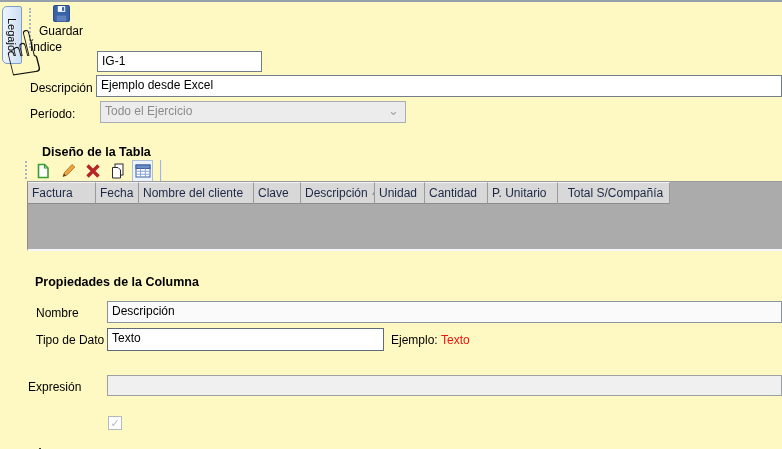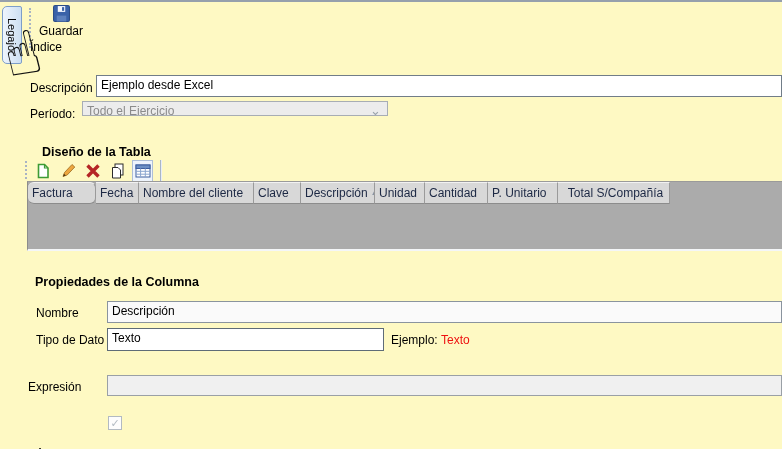--- a/index.html
+++ b/index.html
@@ -73,26 +73,27 @@
         <rect x="8.5" y="2" width="2" height="3.5" fill="#3a62a8"></rect>
         <rect x="3.5" y="10" width="9" height="5.5" fill="#5d81bd"></rect>
       </svg>
     </span>
     <span class="lbl">Guardar</span>
   </div>
 
   <div class="hand">☝</div>
 
   <div class="flabel" style="left:30px; top:38px;">Índice</div>
+  <div class="fbox" style="left:97px; top:49px; width:165px; height:21px;">IG-1</div>
 
   <div class="flabel" style="left:30px; top:79px;">Descripción</div>
   <div class="fbox" style="left:96px; top:73px; width:686px; height:22px;">Ejemplo desde Excel</div>
 
   <div class="flabel" style="left:30px; top:105px;">Período:</div>
-  <div class="fbox disabled" style="left:82px; top:99px; width:306px; height:15px;">
+  <div class="fbox disabled" style="left:100px; top:99px; width:306px; height:22px;">
     <span>Todo el Ejercicio</span>
     <span class="combo-arrow">⌄</span>
   </div>
 
   <div class="heading" style="left:42px; top:143px;">Diseño de la Tabla</div>
 
   <div class="grip mini"></div>
   <div class="mini-icons">
     <span class="icon-btn">
       <svg width="16" height="16" viewBox="0 0 16 16">
@@ -122,21 +123,21 @@
         <rect x="1" y="2" width="14" height="12" fill="#ffffff" stroke="#3c5e9e"></rect>
         <rect x="1" y="2" width="14" height="3.5" fill="#6c8fc4" stroke="#3c5e9e"></rect>
         <path d="M5.6 5.5 V14 M10.3 5.5 V14 M1 8.3 H15 M1 11.2 H15" stroke="#8aa5cf" stroke-width="1"></path>
       </svg>
     </span>
   </div>
   <div class="mini-sep"></div>
 
   <div class="grid">
     <div class="grid-header">
-        <div class="gcell" style="width: 68px; border-radius: 6px;">
+        <div class="gcell" style="width: 68px;">
           <span>Factura</span>
         </div>
         <div class="gcell" style="width: 43px;">
           <span>Fecha</span>
         </div>
         <div class="gcell" style="width: 115px;">
           <span>Nombre del cliente</span>
         </div>
         <div class="gcell" style="width: 47px;">
           <span>Clave</span>

